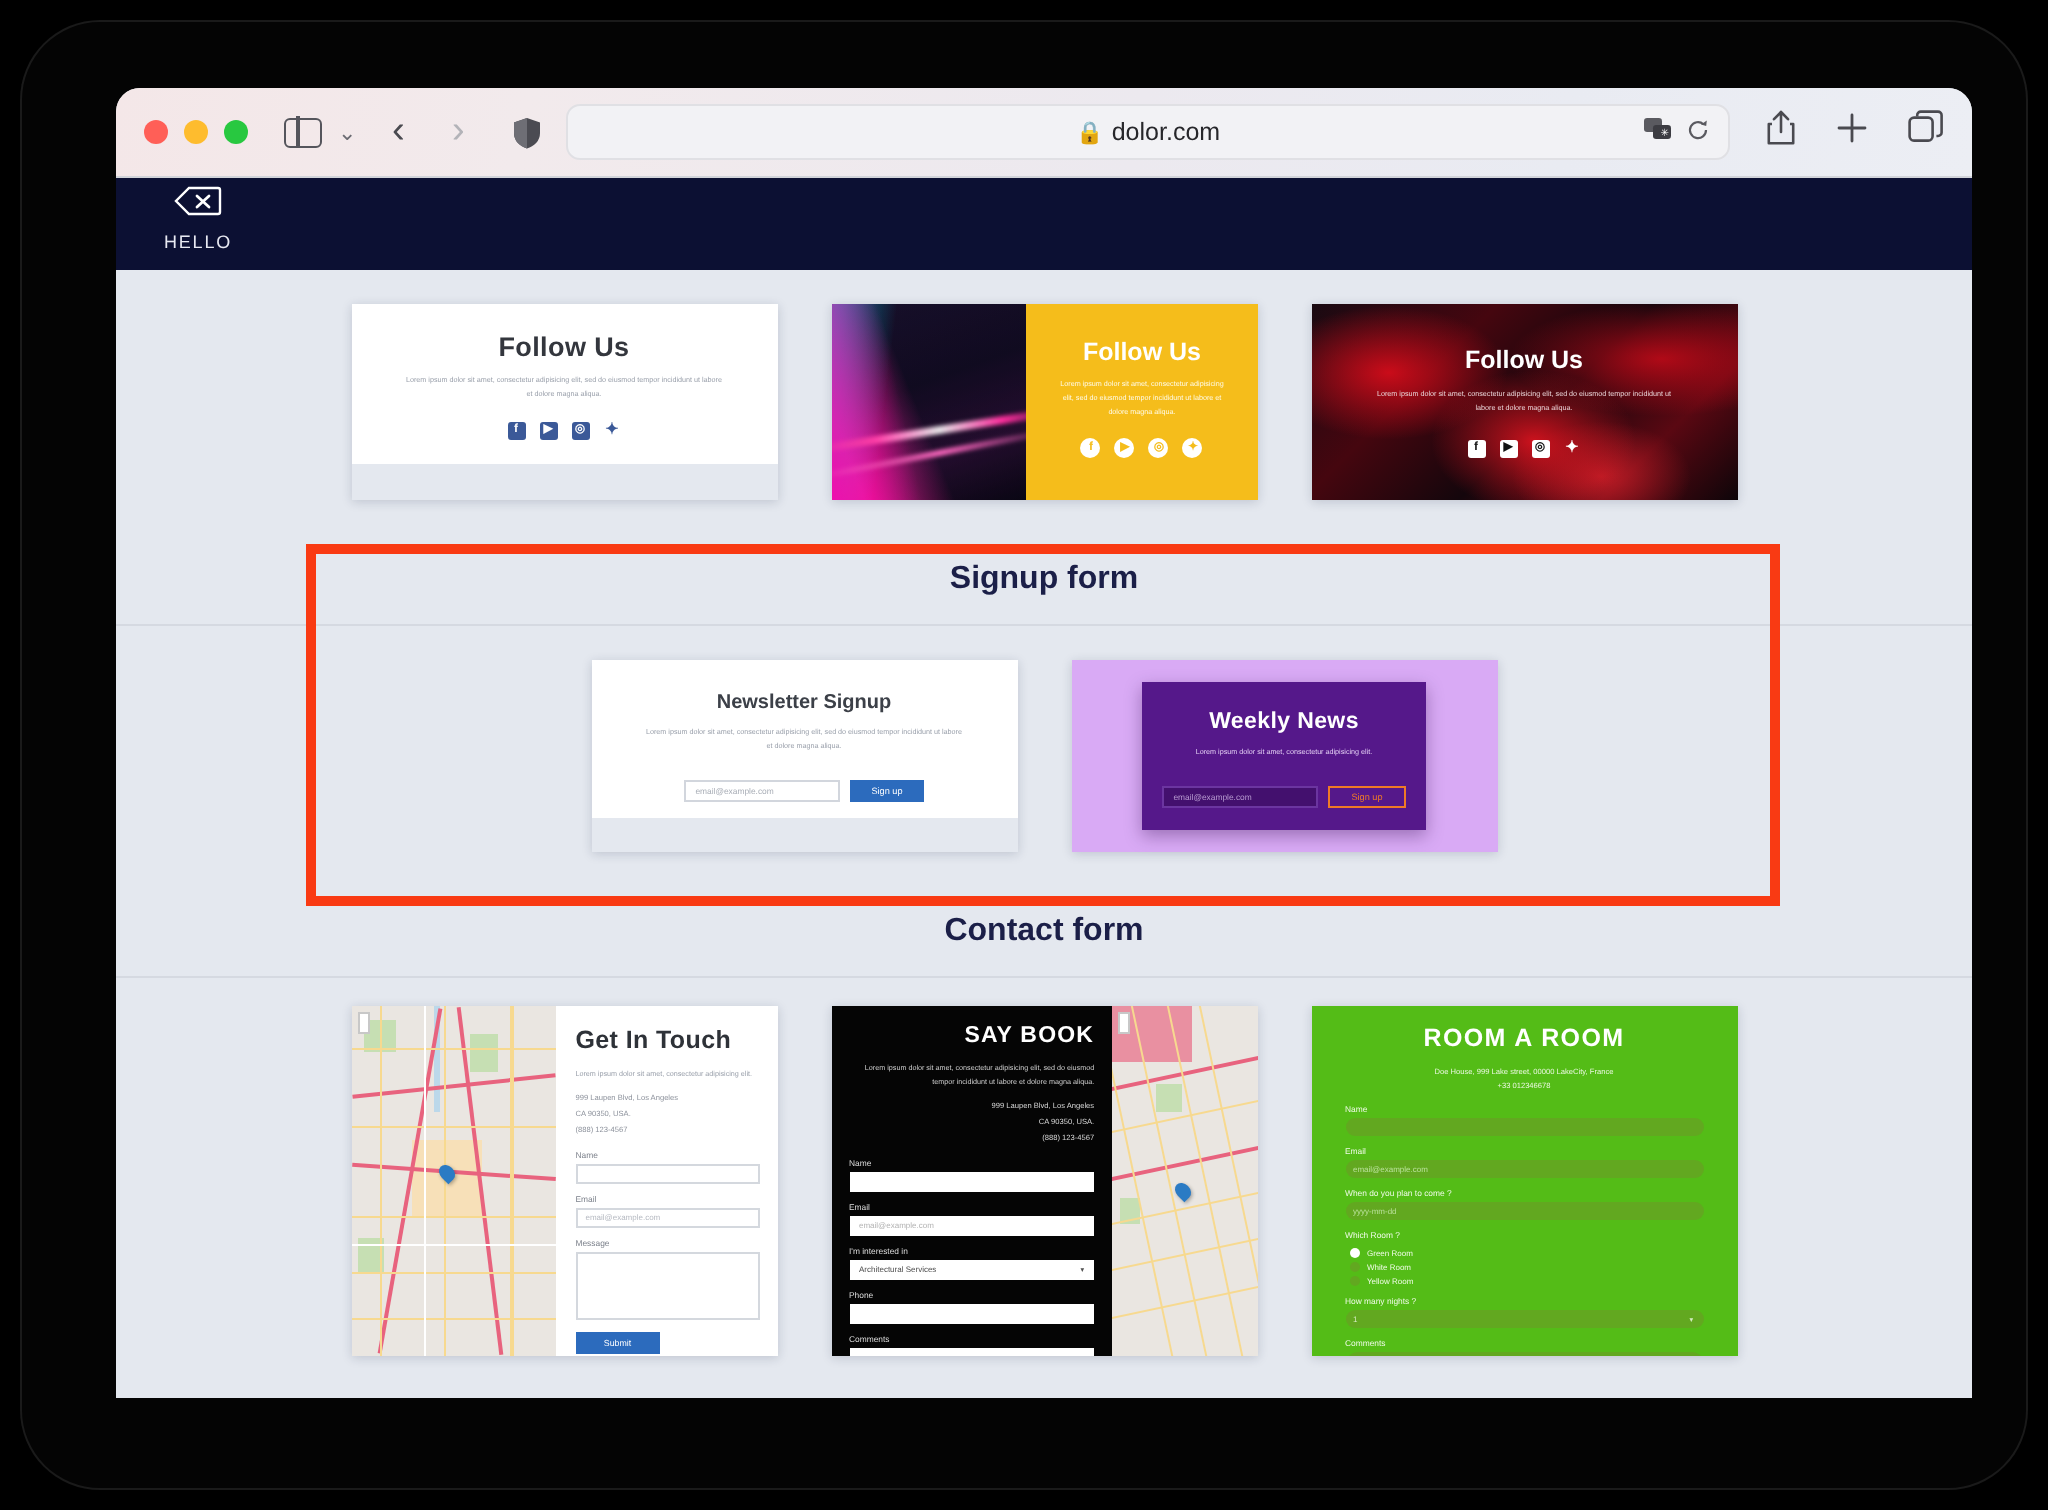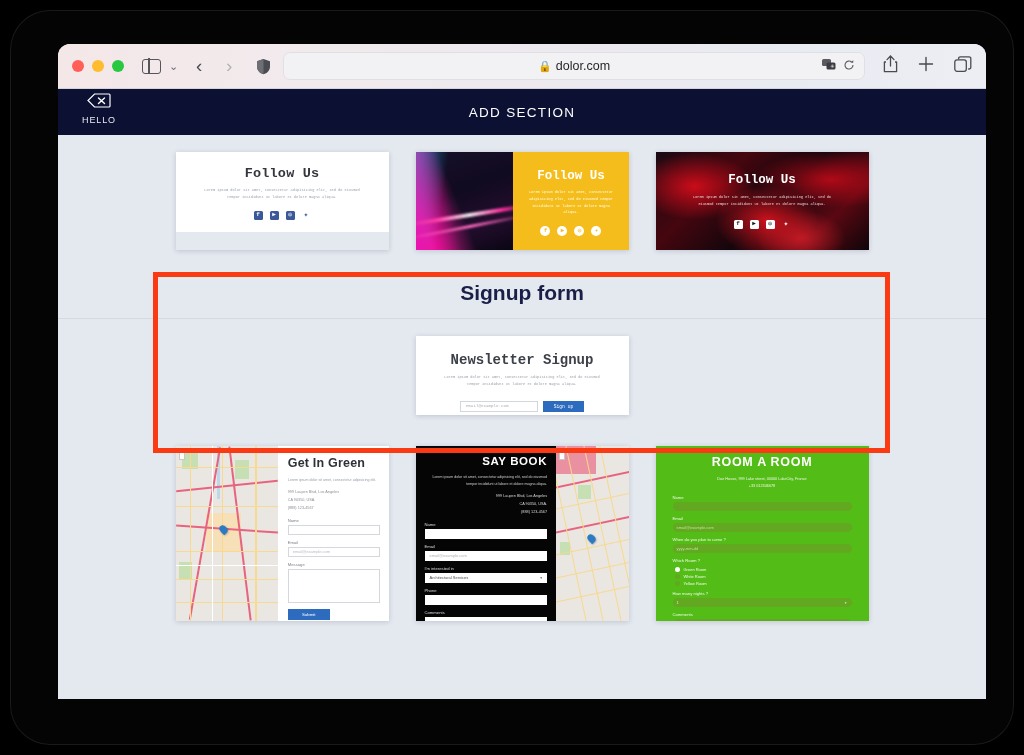--- a/index.html
+++ b/index.html
@@ -62,25 +62,25 @@
     display:flex; flex-direction:column; align-items:center; gap:3px; cursor:pointer;
   }
   .cancel-label { font-size: 9px; letter-spacing:.9px; color:#e8e9f2; }
   .app-title {
     width:100%; text-align:center; font-size:13.5px; letter-spacing:1.3px; color:#fff;
   }
 
   
   .page { position:relative; height: 564px; background:#e4e8ef; overflow:hidden; }
   .section-head {
-    text-align:center; font-size: 21px; font-weight: bold; color:#1b1f48;
+    text-align:center; font-size: 16px; font-weight: bold; color:#1b1f48;
     padding: 14px 0 13px; border-bottom:1px solid #d5d9e1;
   }
   .row { display:flex; justify-content:center; gap: 27px; padding: 17px 0 17px; }
-  .card { width: 213px; position:relative;font-family:Liberation Mono, monospace; }
+  .card { width: 213px; position:relative; }
 
   .shadowed { box-shadow: 0 1px 5px rgba(30,40,70,.18); }
 
   
   .fu-white { background:#fff; height: 80px; padding-top: 14px; text-align:center; }
   .fu-white h3 { font-size: 13.5px; color:#33363d; font-weight: bold; letter-spacing:.2px;}
   .lorem { font-size: 3.6px; color:#9aa0ab; line-height: 1.9; padding: 6px 26px 0; }
   .soc-row { display:flex; justify-content:center; gap:7px; margin-top: 10px; }
   .soc { width:9px; height:9px; border-radius:1.5px; display:flex; align-items:center; justify-content:center;
          font-size:6px; color:#fff; font-weight:bold; line-height:1;}
@@ -120,21 +120,21 @@
   .soc.white { background:#fff; color:#111; }
 
   
   .highlight {
     position:absolute; left: 95px; top: 137px; width: 737px; height: 181px;
     border: 5px solid #f93a13; pointer-events:none; z-index: 5;
   }
 
   
   .nl-white { background:#fff; height: 79px; text-align:center; padding-top: 16px; }
-  .nl-white h3 { font-size: 14px; color:#3c4048; font-weight:600; }
+  .nl-white h3 { font-size: 10px; color:#3c4048; font-weight:600; }
   .mini-form { display:flex; justify-content:center; gap:5px; margin-top: 13px; align-items:center;}
   .mini-input { width: 78px; height: 11px; border:1px solid #d2d6dd; background:#fff;
      font-size:4.2px; color:#a9aeb7; display:flex; align-items:center; padding-left:5px;}
   .mini-btn { height: 11px; padding: 0 11px; display:flex; align-items:center; justify-content:center;
      font-size:4.6px; color:#fff; background:#2c6bbd; }
 
   .nl-purple { background:#d9aaf5; height: 96px; display:flex; align-items:center; justify-content:center;}
   .nl-purple-inner { width: 142px; height: 74px; background:#55188a; text-align:center; padding-top: 14px;
      box-shadow:0 3px 8px rgba(40,10,70,.35);}
   .nl-purple-inner h3 { font-size: 11.5px; color:#fff; font-weight:bold; letter-spacing:.2px;}
@@ -270,21 +270,20 @@
       <div class="app-header">
         <div class="cancel-btn">
           <span>
             <svg width="24" height="15" viewBox="0 0 24 15">
               <path d="M7.5 1 H22 A1 1 0 0 1 23 2 V13 A1 1 0 0 1 22 14 H7.5 L1 7.5 Z" fill="none" stroke="#fff" stroke-width="1.2"></path>
               <path d="M11.5 5 L17.5 10.5 M17.5 5 L11.5 10.5" stroke="#fff" stroke-width="1.4" stroke-linecap="round"></path>
             </svg>
           </span>
           <span class="cancel-label">HELLO</span>
         </div>
-        <div class="app-title">ADD SECTION</div>
       </div>
 
       <div class="page">
 
         <div class="highlight"></div>
 
         <div class="row">
 
           <div class="card shadowed">
             <div class="fu-white">
@@ -336,23 +335,36 @@
             <div class="nl-white">
               <h3>Newsletter Signup</h3>
               <div class="lorem">Lorem ipsum dolor sit amet, consectetur adipisicing elit, sed do eiusmod tempor incididunt ut labore et dolore magna aliqua.</div>
               <div class="mini-form">
                 <div class="mini-input">email@example.com</div>
                 <div class="mini-btn">Sign up</div>
               </div>
             </div>
           </div>
 
-
-        </div>
-
+          <div class="card shadowed">
+            <div class="nl-purple">
+              <div class="nl-purple-inner">
+                <h3>Weekly News</h3>
+                <div class="lorem">Lorem ipsum dolor sit amet, consectetur adipisicing elit.</div>
+                <div class="mini-form">
+                  <div class="mini-input">email@example.com</div>
+                  <div class="mini-btn">Sign up</div>
+                </div>
+              </div>
+            </div>
+          </div>
+
+        </div>
+
+        <div class="section-head">Contact form</div>
         <div class="crow">
 
           <div class="ccard shadowed">
             <div class="git">
               <div class="map" style="flex:0 0 48%">
                 <div class="green" style="left:6%;top:4%;width:16%;height:9%"></div>
                 <div class="green" style="left:58%;top:8%;width:14%;height:11%"></div>
                 <div class="green" style="left:3%;top:66%;width:13%;height:10%"></div>
                 <div class="water" style="left:41%;top:0;width:3%;height:30%"></div>
                 <div class="blk" style="left:30%;top:38%;width:34%;height:22%;background:#f7e0b8"></div>
@@ -367,21 +379,21 @@
                 <div class="road" style="left:0;top:89%;width:100%;height:1.4px"></div>
                 <div class="road" style="left:14%;top:0;width:1.4px;height:100%"></div>
                 <div class="road" style="left:45%;top:0;width:1.4px;height:100%"></div>
                 <div class="road" style="left:78%;top:0;width:1.4px;height:100%"></div>
                 <div class="road w" style="left:0;top:68%;width:100%;height:1px"></div>
                 <div class="road w" style="left:36%;top:0;width:1px;height:100%"></div>
                 <div class="pin" style="left:44%;top:45%"></div>
                 <div class="ctrl"></div>
               </div>
               <div class="git-form">
-                <h3>Get In Green</h3>
+                <h3>Get In Touch</h3>
                 <div class="lorem">Lorem ipsum dolor sit amet, consectetur adipisicing elit.</div>
                 <div class="addr" style="white-space:pre-line">999 Laupen Blvd, Los Angeles
 CA 90350, USA.
 (888) 123-4567</div>
                 <div class="flabel">Name</div>
                 <div class="finput"></div>
                 <div class="flabel">Email</div>
                 <div class="finput">email@example.com</div>
                 <div class="flabel">Message</div>
                 <div class="finput ftext"></div>

